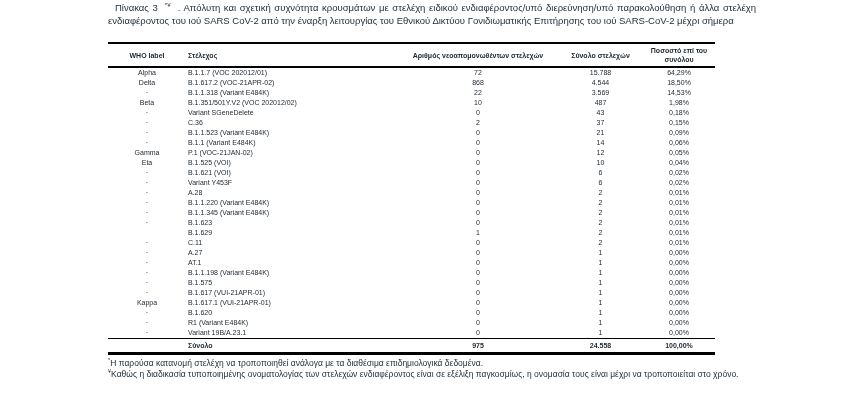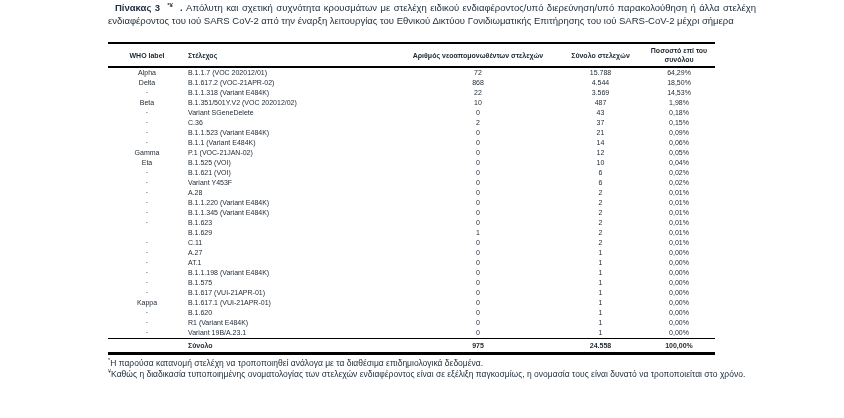--- a/index.html
+++ b/index.html
@@ -5,21 +5,21 @@
   html,body{margin:0;padding:0;}
   body{
     width:844px;height:418px;background:#ffffff;overflow:hidden;
     font-family:"Liberation Sans",sans-serif;color:#1f1f1f;position:relative;
   }
   .page{position:absolute;left:108px;top:2px;}
   .caption{
     width:648px;font-size:9.5px;line-height:12.5px;margin:0 0 15px 0;
     color:#22313f;text-align:justify;
   }
-  .b{font-weight:bold;padding-left:7px;}
+  .b{font-weight:normal;padding-left:7px;}
   sup{font-size:0.65em;vertical-align:super;line-height:0;}
   table{
     border-collapse:collapse;table-layout:fixed;width:607px;
     font-size:7px;color:#1c2630;
   }
   thead th{
     border-top:2px solid #000;border-bottom:2px solid #000;
     font-weight:bold;font-size:7px;line-height:9px;
     padding:2px 1px;vertical-align:middle;text-align:center;
   }
@@ -258,16 +258,16 @@
         <td class="c2">Σύνολο</td>
         <td>975</td>
         <td>24.558</td>
         <td>100,00%</td>
       </tr>
     </tfoot>
   </table>
 
   <div class="footnotes">
     <p><sup>*</sup><span>Η παρούσα κατανομή στελέχη να τροποποιηθεί ανάλογα με τα διαθέσιμα επιδημιολογικά δεδομένα.</span></p>
-    <p><sup>¥</sup><span>Καθώς η διαδικασία τυποποιημένης ονοματολογίας των στελεχών ενδιαφέροντος είναι σε εξέλιξη παγκοσμίως, η ονομασία τους είναι δυνατό να τροποποιείται στο χρόνο.</span></p>
+    <p><sup>¥</sup><span>Καθώς η διαδικασία τυποποιημένης ονοματολογίας των στελεχών ενδιαφέροντος είναι σε εξέλιξη παγκοσμίως, η ονομασία τους είναι μέχρι να τροποποιείται στο χρόνο.</span></p>
   </div>
 
 </div>
 
 </body></html>

